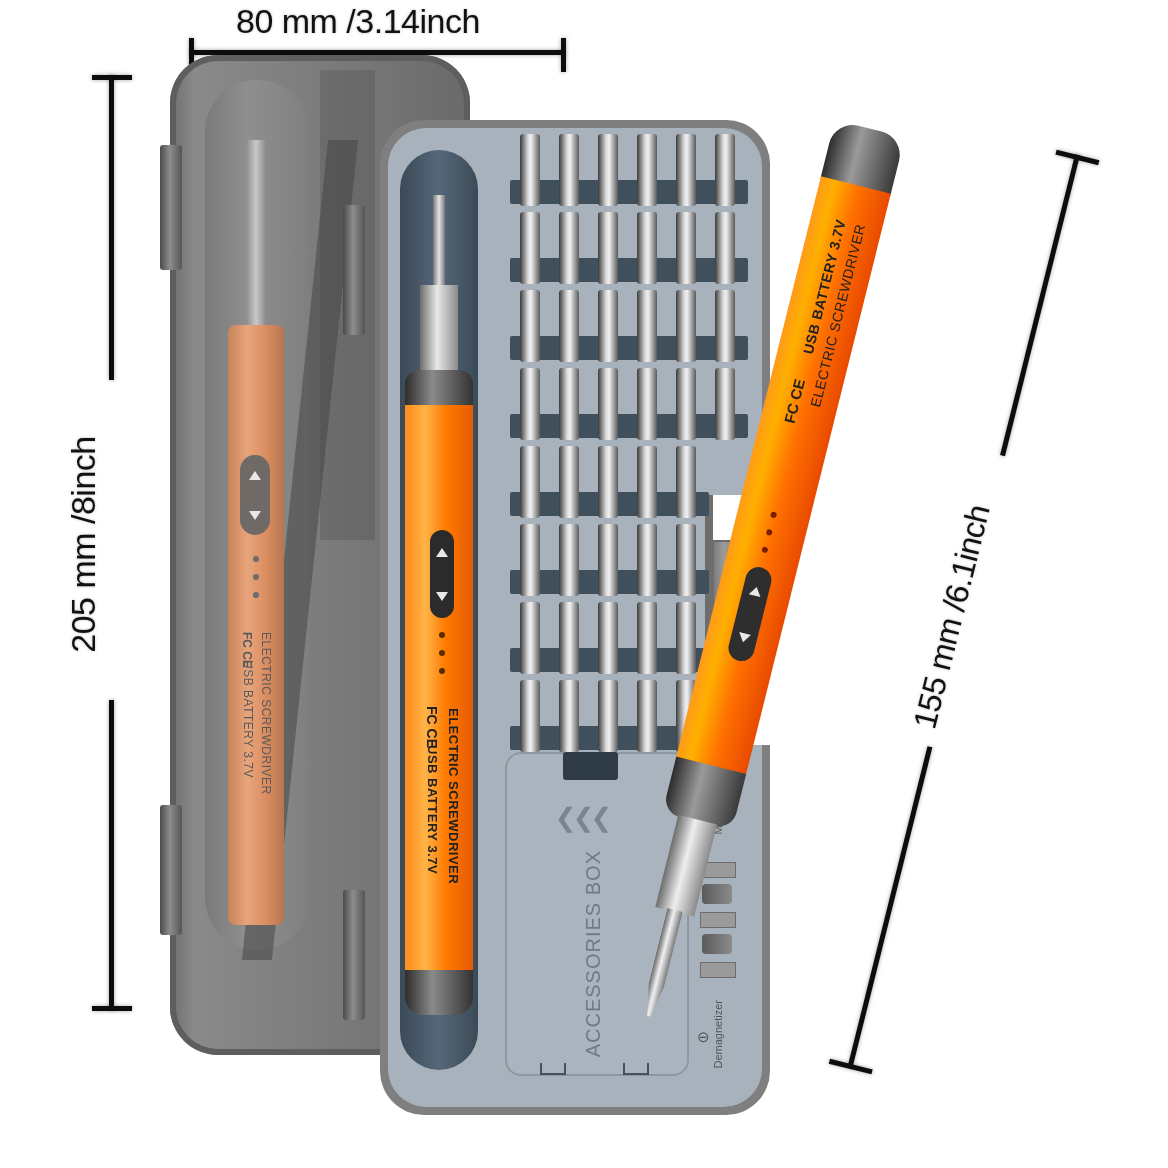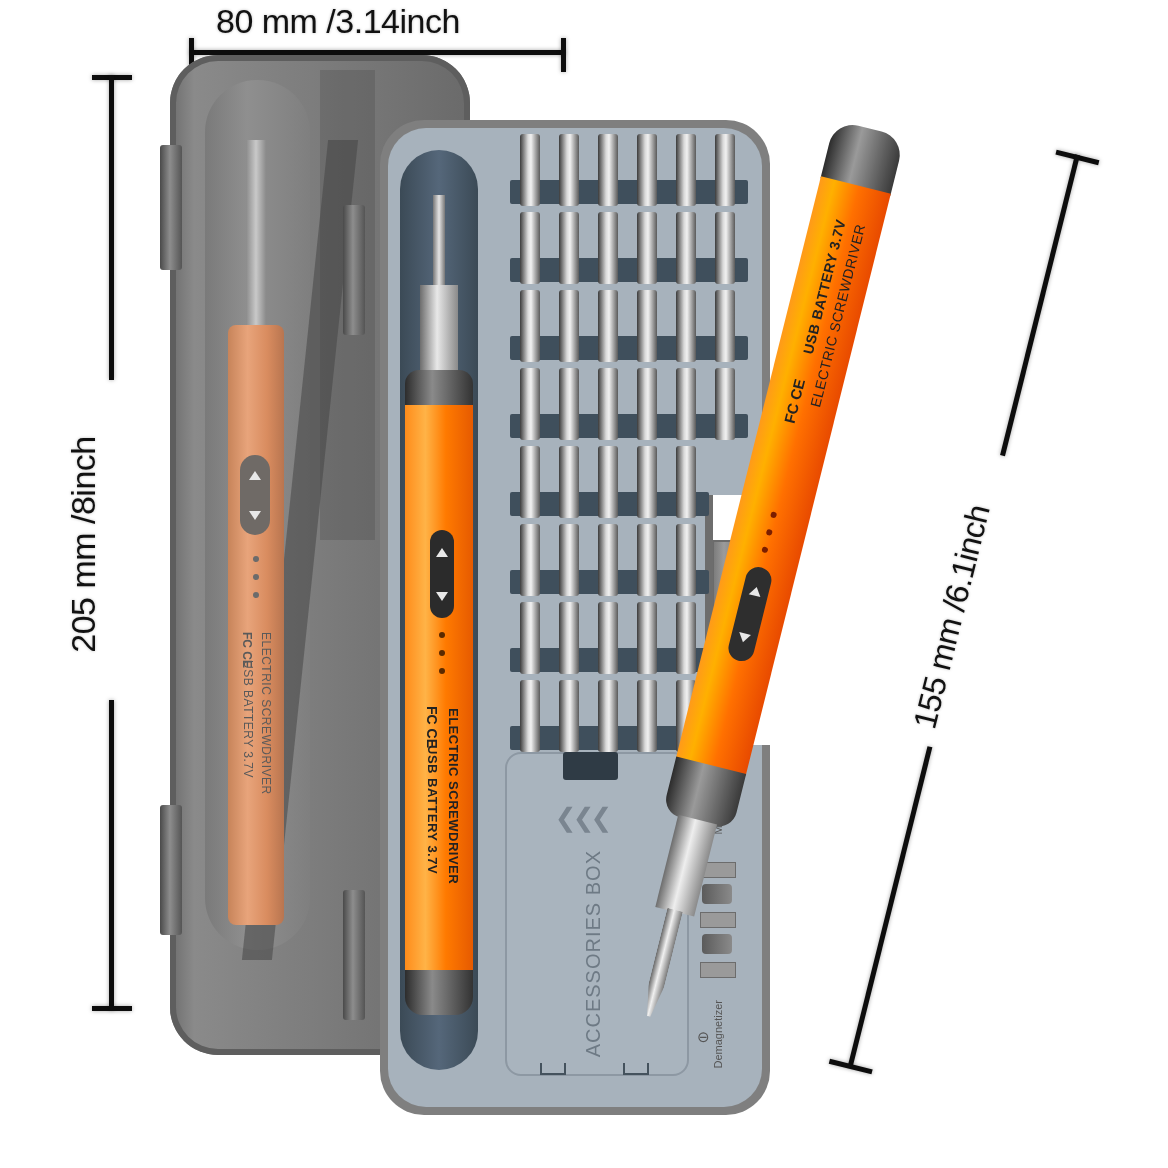--- a/index.html
+++ b/index.html
@@ -39,21 +39,21 @@
   .md-cap{position:absolute;left:405px;top:370px;width:68px;height:40px;border-radius:14px 14px 0 0;background:linear-gradient(90deg,#2c2c2c,#8a8a8a 40%,#333);}
   .md-body{position:absolute;left:405px;top:405px;width:68px;height:570px;background:linear-gradient(90deg,#ff8c1a,#ffb347 30%,#ff7a00 60%,#e65a00);}
   .md-bottom{position:absolute;left:405px;top:970px;width:68px;height:45px;border-radius:0 0 18px 18px;background:linear-gradient(90deg,#2c2c2c,#8a8a8a 40%,#333);}
   .md-btn{position:absolute;left:430px;top:530px;width:24px;height:88px;border-radius:12px;background:#2b2b2b;display:flex;flex-direction:column;align-items:center;justify-content:space-around;}
   
   .rd{position:absolute;left:835px;top:120px;width:0;height:0;transform:rotate(14deg);transform-origin:0 0;}
 </style>
 </head>
 <body>
 
-<div class="dim-label" style="left:216px;top:2px;">80 mm /3.14inch</div>
+<div class="dim-label" style="left:236px;top:2px;">80 mm /3.14inch</div>
 <div class="bar" style="left:190px;top:50px;width:375px;height:5px;"></div>
 <div class="bar" style="left:189px;top:38px;width:5px;height:34px;"></div>
 <div class="bar" style="left:561px;top:38px;width:5px;height:34px;"></div>
 
 <div class="bar" style="left:92px;top:75px;width:40px;height:5px;"></div>
 <div class="bar" style="left:109px;top:75px;width:5px;height:305px;"></div>
 <div class="dim-label" style="left:-25px;top:525px;transform:rotate(-90deg);transform-origin:center;">205 mm /8inch</div>
 <div class="bar" style="left:109px;top:700px;width:5px;height:310px;"></div>
 <div class="bar" style="left:92px;top:1006px;width:40px;height:5px;"></div>
 

